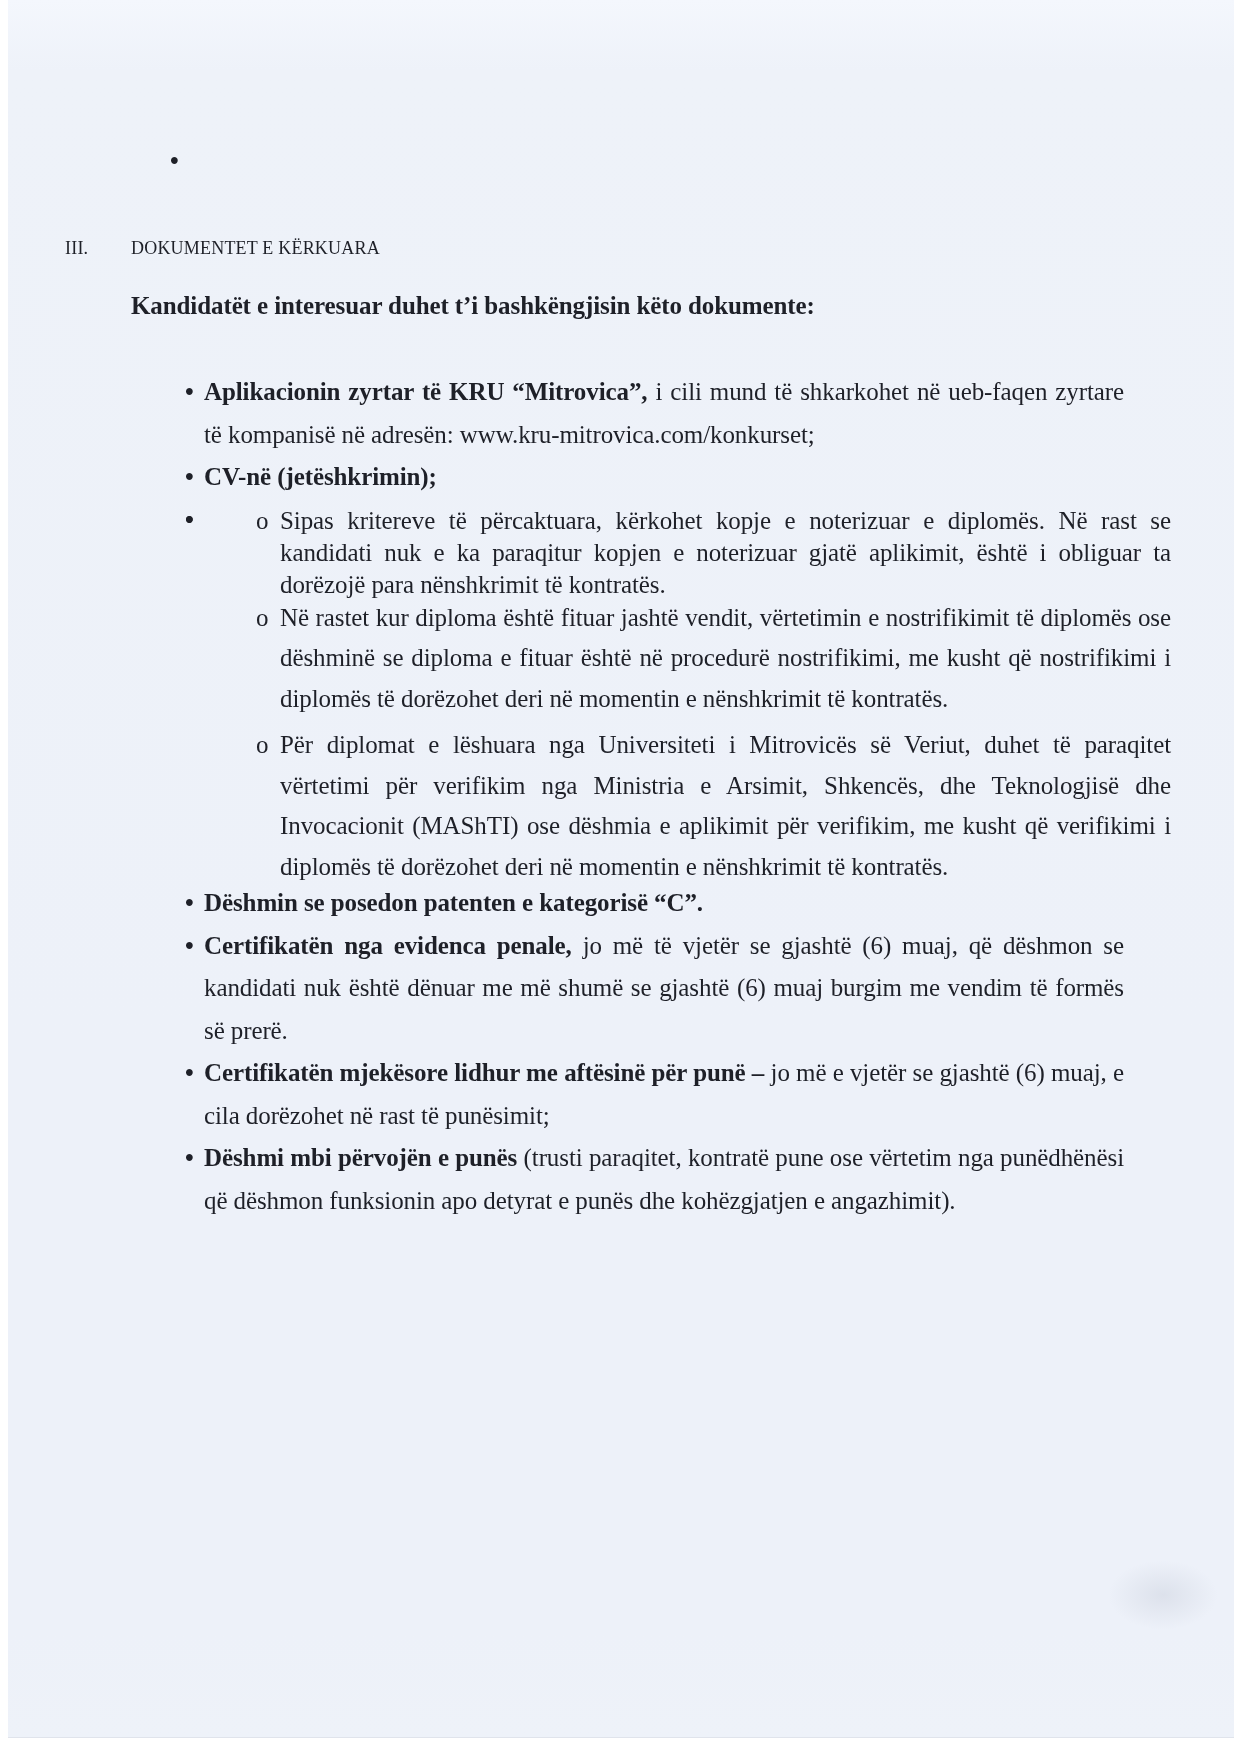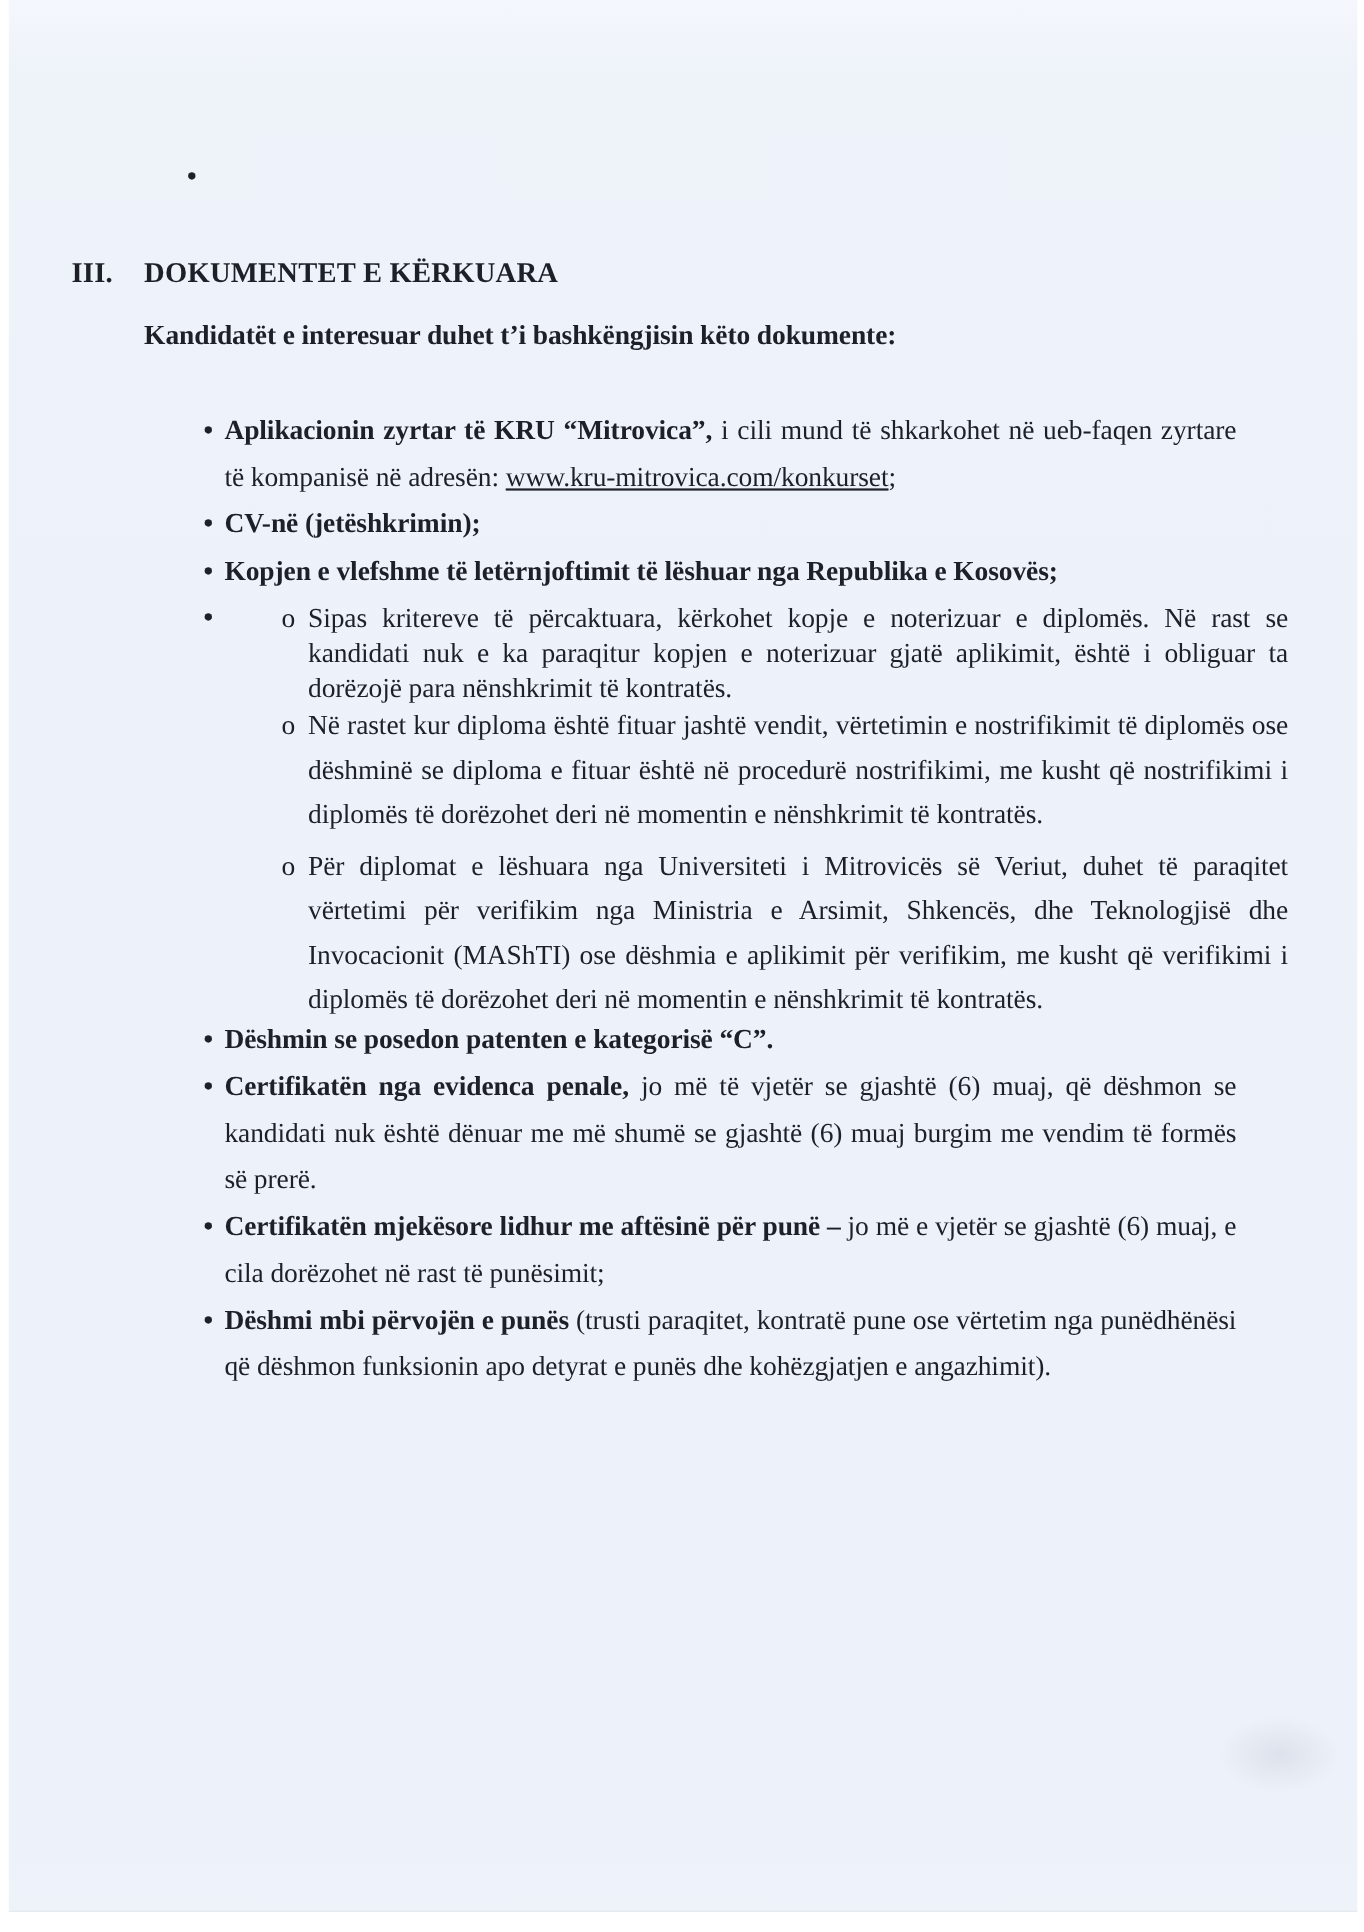--- a/index.html
+++ b/index.html
@@ -13,31 +13,31 @@
     background:linear-gradient(180deg,#f4f7fd 0%,#eef2f9 4%,#edf1f9 60%,#edf1f9 94%,#eef2f9 100%);
     border-bottom:1px solid #e0e4ec;
   }
   .smudge{
     position:absolute;left:1100px;top:1560px;width:110px;height:70px;
     background:radial-gradient(ellipse at center,rgba(190,196,210,.35),rgba(190,196,210,0) 70%);
     pointer-events:none;
   }
   .txt{letter-spacing:-0.1px;}
   .bold{font-weight:700;margin-top:40px;}
-  .url{text-decoration:underline;}
+  .url{}
 
   .b-top{
     position:absolute;left:193px;top:147px;
     font-size:25px;line-height:30px;font-weight:700;white-space:nowrap;
   }
   .b-top .marker{position:absolute;left:-31px;top:-1px;font-weight:700;}
 
   .section-heading{
     position:absolute;left:123px;top:232px;
-    font-size:26px;line-height:32px;font-weight:700;white-space:nowrap;letter-spacing:0.2px;
+    font-size:18px;line-height:32px;font-weight:400;white-space:nowrap;letter-spacing:0.2px;
   }
   .section-heading .num{position:absolute;left:-66px;}
 
   .intro{
     position:absolute;left:123px;top:290px;
     font-size:25px;line-height:32px;white-space:nowrap;font-weight:bold;
   }
 
   .doc-list{position:absolute;left:0;top:371px;width:1240px;}
   .li-main{
@@ -67,21 +67,21 @@
 
   <div class="section-heading txt">
     <span class="num">III.</span><span>DOKUMENTET E KËRKUARA</span>
   </div>
 
   <div class="intro txt">Kandidatët e interesuar duhet t’i bashkëngjisin këto dokumente:</div>
 
   <div class="doc-list txt">
       <div class="li-main"><span class="marker">•</span><span class="bold">Aplikacionin zyrtar të KRU “Mitrovica”,</span><span> i cili mund të shkarkohet në ueb-faqen zyrtare të kompanisë në adresën: </span><span class="url">www.kru-mitrovica.com/konkurset</span><span>;</span></div>
       <div class="li-main"><span class="marker">•</span><span class="bold">CV-në (jetëshkrimin);</span></div>
-      <div class="li-main"><span class="marker">•</span><span class="bold">Kopjen e vlefshme të letërnjoftimit të lëshuar nga Republika e Kosovës;</span></div>
+      <div class="li-main"><span class="marker">•</span></div>
       <div class="li-main"><span class="marker">•</span></div>
       <div class="li-sub tight"><span class="marker">o</span><span>Sipas kritereve të përcaktuara, kërkohet kopje e noterizuar e diplomës. Në rast se kandidati nuk e ka paraqitur kopjen e noterizuar gjatë aplikimit, është i obliguar ta dorëzojë para nënshkrimit të kontratës.</span></div>
       <div class="li-sub loose"><span class="marker">o</span><span>Në rastet kur diploma është fituar jashtë vendit, vërtetimin e nostrifikimit të diplomës ose dëshminë se diploma e fituar është në procedurë nostrifikimi, me kusht që nostrifikimi i diplomës të dorëzohet deri në momentin e nënshkrimit të kontratës.</span></div>
       <div class="li-sub loose"><span class="marker">o</span><span>Për diplomat e lëshuara nga Universiteti i Mitrovicës së Veriut, duhet të paraqitet vërtetimi për verifikim nga Ministria e Arsimit, Shkencës, dhe Teknologjisë dhe Invocacionit (MAShTI) ose dëshmia e aplikimit për verifikim, me kusht që verifikimi i diplomës të dorëzohet deri në momentin e nënshkrimit të kontratës.</span></div>
       <div class="li-main"><span class="marker">•</span><span class="bold">Dëshmin se posedon patenten e kategorisë “C”.</span></div>
       <div class="li-main"><span class="marker">•</span><span class="bold">Certifikatën nga evidenca penale,</span><span> jo më të vjetër se gjashtë (6) muaj, që dëshmon se kandidati nuk është dënuar me më shumë se gjashtë (6) muaj burgim me vendim të formës së prerë.</span></div>
       <div class="li-main"><span class="marker">•</span><span class="bold">Certifikatën mjekësore lidhur me aftësinë për punë –</span><span> jo më e vjetër se gjashtë (6) muaj, e cila dorëzohet në rast të punësimit;</span></div>
       <div class="li-main"><span class="marker">•</span><span class="bold">Dëshmi mbi përvojën e punës</span><span> (trusti paraqitet, kontratë pune ose vërtetim nga punëdhënësi që dëshmon funksionin apo detyrat e punës dhe kohëzgjatjen e angazhimit).</span></div>
     </div>
 </div>

